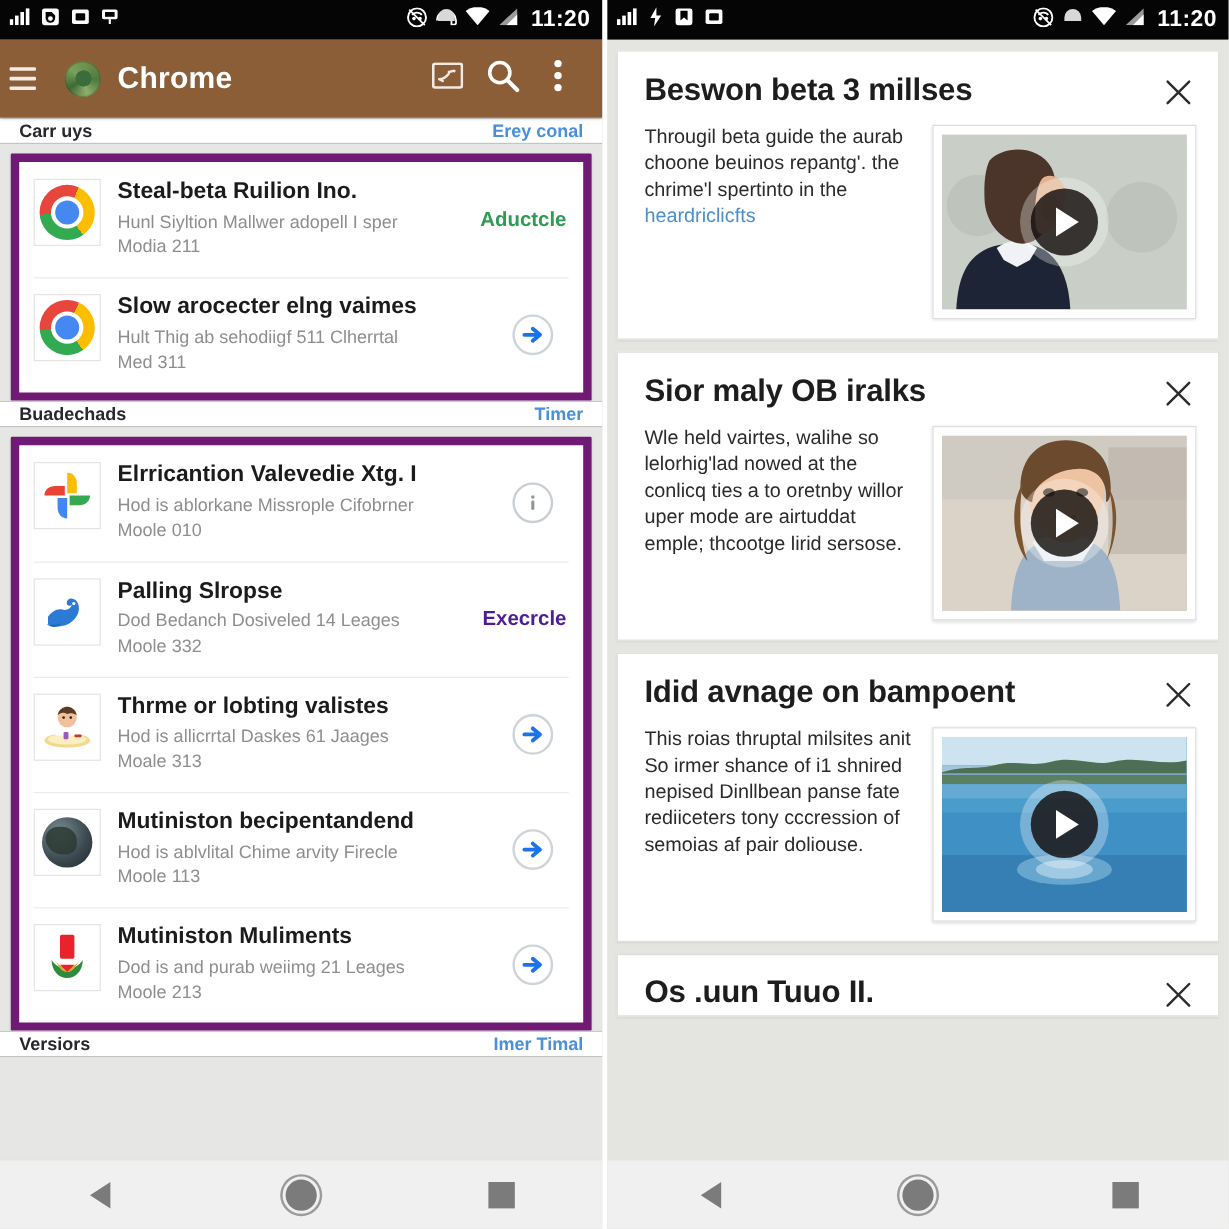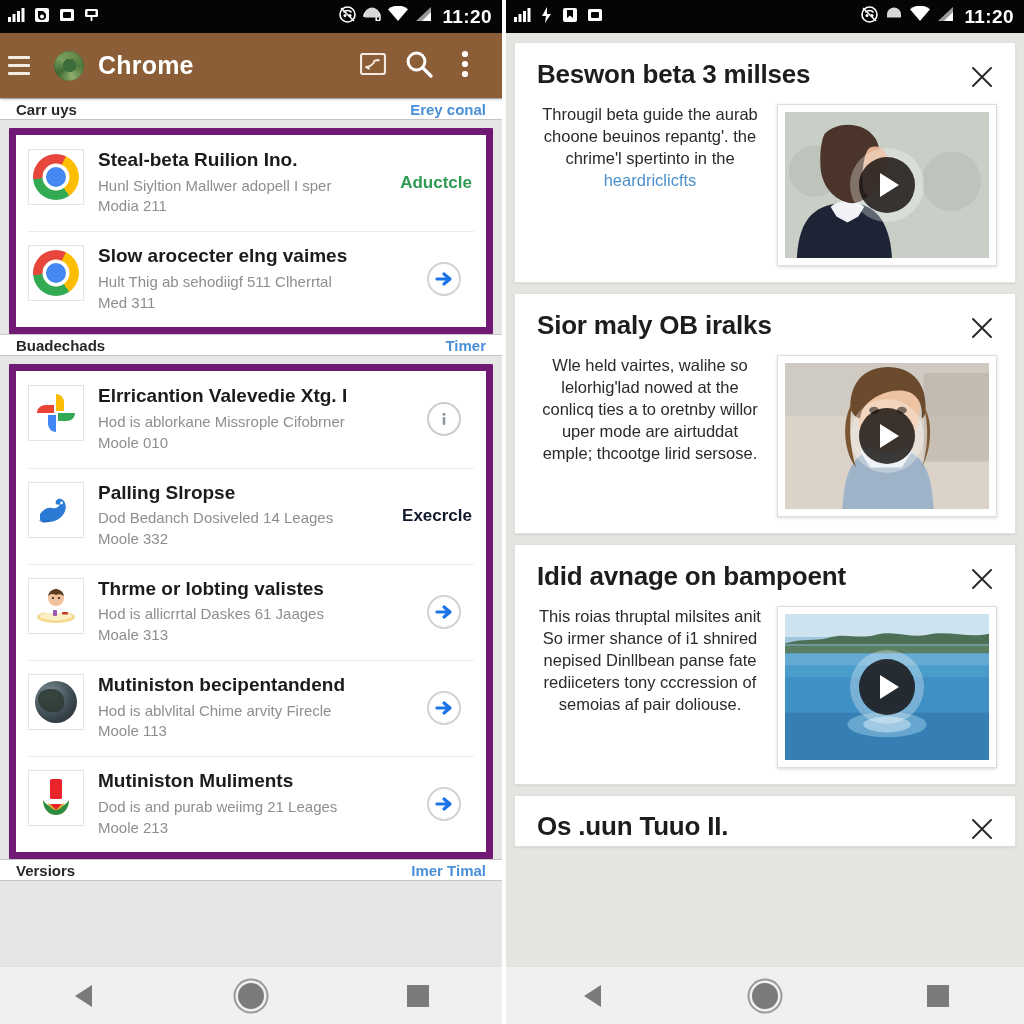--- a/index.html
+++ b/index.html
@@ -64,21 +64,21 @@
     display:flex; align-items:center; justify-content:center; overflow:hidden;
   }
   .row-body { flex:1; padding:0 12px 0 14px; min-width:0; }
   .row-title { font-size:19px; font-weight:bold; color:#1b1b1b; line-height:1.2; margin-bottom:4px;
                white-space:nowrap; overflow:hidden; }
   .row-sub { font-size:15px; color:#8e8e8e; line-height:1.38; white-space:nowrap; overflow:hidden; }
   .row-trail { flex:0 0 auto; min-width:56px; display:flex; align-items:center; justify-content:center;
                align-self:center; }
   .trail-text { font-size:17px; font-weight:bold; }
   .trail-text.green { color:#2e9a52; }
-  .trail-text.blue  { color:#0f172a; }
+  .trail-text.blue  { color:#4c1d95; }
 
   
   .circ { width:34px; height:34px; border-radius:50%; border:2px solid #cfd4d8; background:#fff;
           display:flex; align-items:center; justify-content:center; }
   .circ.info { border-color:#c9ced3; }
 
   
   .ico-chrome { width:46px; height:46px; border-radius:50%; position:relative;
     background: conic-gradient(from -95deg, #e8453c 0deg 120deg, #fdbd00 120deg 240deg, #31aa52 240deg 360deg); }
   .ico-chrome::after { content:""; position:absolute; inset:13px; border-radius:50%; background:#4688f1;
@@ -96,21 +96,21 @@
   
   .cards-scroll { position:absolute; top:33px; left:0; right:0; bottom:0; overflow:hidden;
                   background:#e4e5e1; padding:9px 8px 0 8px; }
   .ncard { background:#ffffff; border:1px solid #dfe0dc; margin-bottom:10px; padding:17px 18px 16px 22px;
            position:relative; box-shadow:0 1px 2px rgba(0,0,0,.07); }
   .nc-head { display:flex; align-items:flex-start; justify-content:space-between; }
   .nc-title { font-size:26px; font-weight:bold; color:#1d1d1d; line-height:1.12; letter-spacing:-0.2px;
               max-width:410px; }
   .nc-close { width:30px; height:30px; flex:0 0 30px; display:flex; align-items:center; justify-content:center;
               margin-top:2px; }
-  .nc-body { display:flex; align-items:flex-start; margin-top:12px;text-align:center; }
+  .nc-body { display:flex; align-items:flex-start; margin-top:12px; }
   .nc-text { flex:1; font-size:16.5px; line-height:1.33; color:#2a2a2a; max-width:240px; }
   .nc-link { color:#4a8fc9; display:block; }
   .nc-thumbwrap { flex:0 0 auto; margin-left:14px; }
   .nc-thumb { width:220px; height:162px; background:#fff; padding:7px; border:1px solid #dedede;
               box-shadow:0 1px 3px rgba(0,0,0,.16); position:relative; }
   .nc-thumb-inner { width:100%; height:100%; position:relative; overflow:hidden; }
   .playbtn { position:absolute; left:50%; top:50%; transform:translate(-50%,-50%);
              width:56px; height:56px; border-radius:50%; background:rgba(30,26,24,.86);
              display:flex; align-items:center; justify-content:center;
              box-shadow:0 0 0 9px rgba(255,255,255,.30); }

